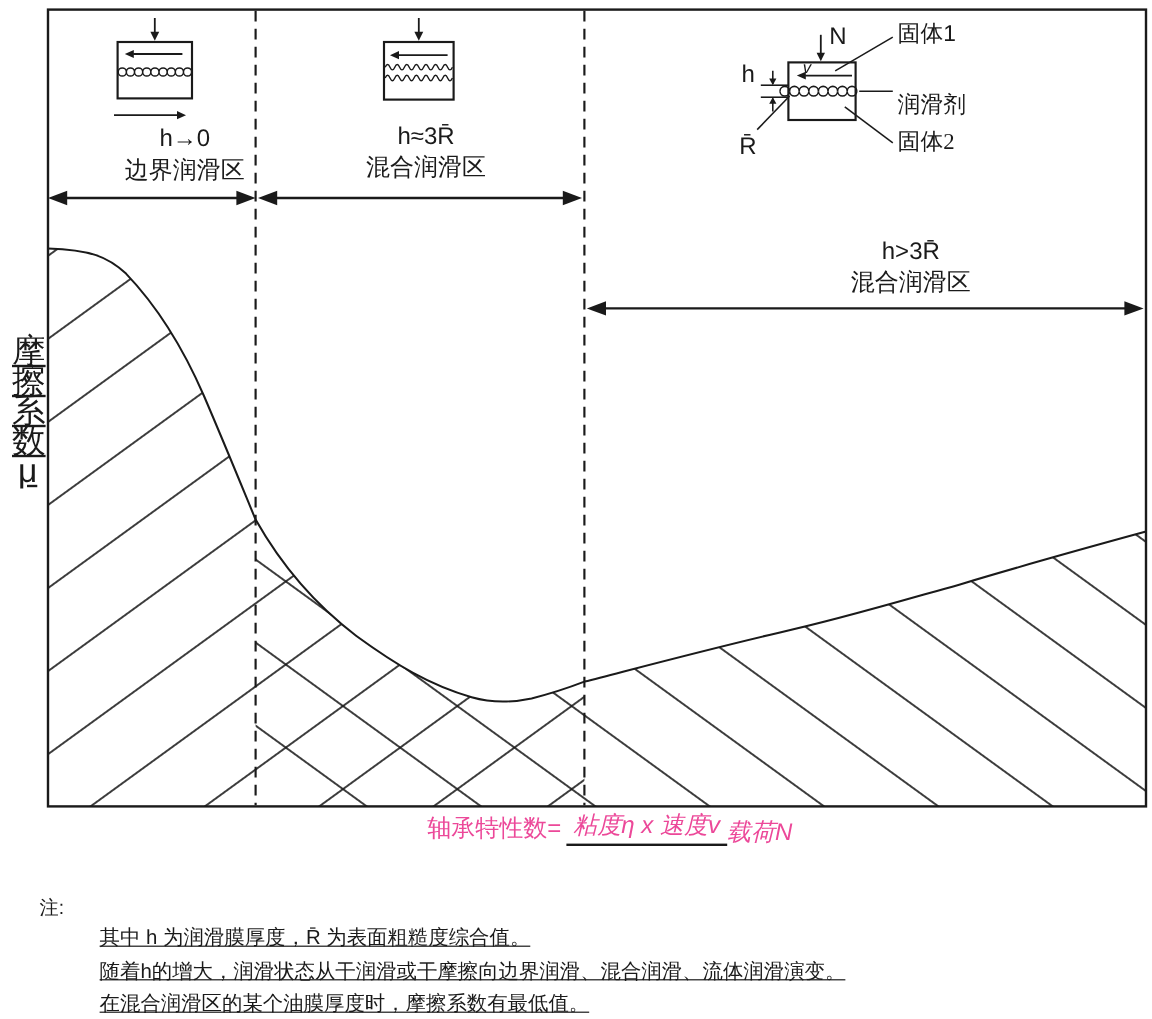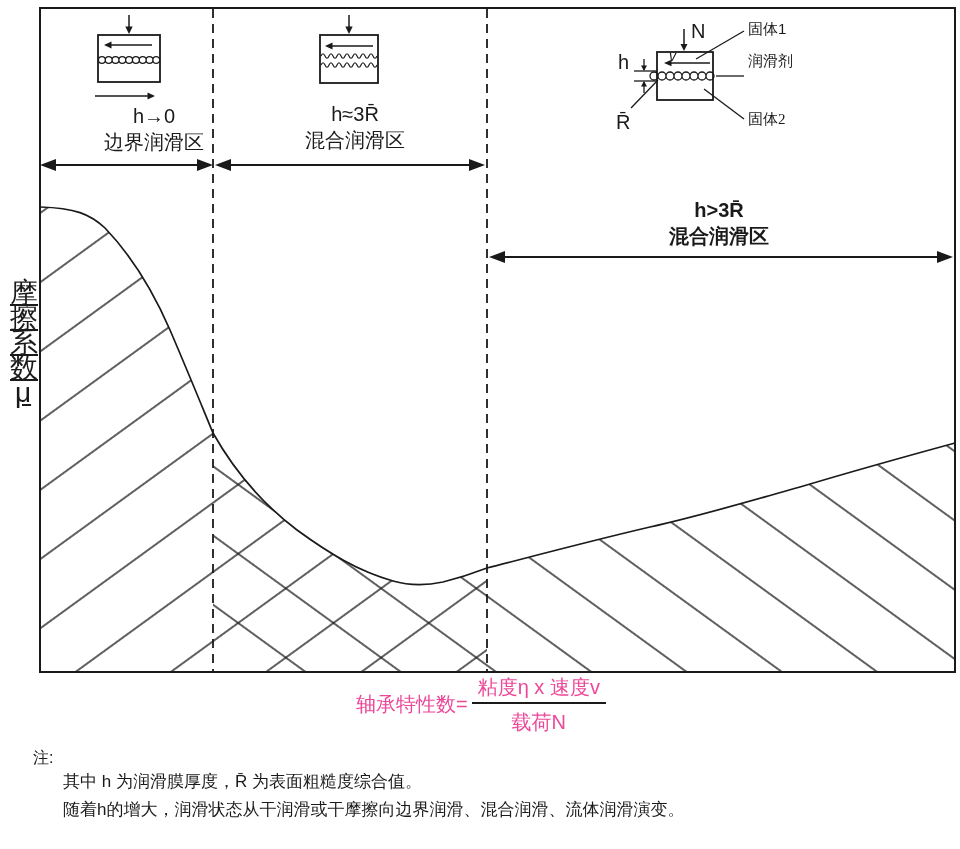--- a/index.html
+++ b/index.html
@@ -13,32 +13,32 @@
   .region-label{
     font-size:20px;line-height:26px;text-align:center;
     transform:translateX(-50%);
   }
   .ylabel{
     left:10px;top:280px;width:26px;font-size:28px;line-height:25px;
     text-align:center;word-break:break-all;white-space:normal;text-decoration:underline;
   }
   .callout{font-size:20px;line-height:24px;}
   .tiny{font-size:14px;line-height:16px;}
-  .mid{font-size:15px;line-height:22px;}
+  .mid{font-size:19px;line-height:22px;}
   .xaxis{
     position:absolute;left:356px;top:676px;display:flex;align-items:center;
     font-size:20px;color:#ec4899;
   }
   .xaxis .prefix{padding-bottom:2px;}
-  .frac{display:flex;flex-direction:column;align-items:center;margin-left:4px;}
+  .frac{display:flex;flex-direction:row;align-items:center;margin-left:4px;font-style:italic;}
   .frac .num{padding:0 6px 3px 6px;border-bottom:2px solid #1a1a1a;font-size:20px;line-height:23px;}
   .frac .den{padding-top:7px;font-size:20px;line-height:23px;}
   .notes{position:absolute;left:33px;top:748px;font-size:17px;color:#1a1a1a;}
   .notes .note-heading{font-size:16px;line-height:20px;}
-  .notes .note-line{margin-left:30px;line-height:27.5px;}
+  .notes .note-line{margin-left:50px;line-height:27.5px;text-decoration:underline;}
 </style>
 </head>
 <body>
 
 <div id="stage">
 
   <svg id="diagram-svg" width="960" height="750" viewBox="0 0 960 750">
     <defs>
       <pattern id="hatchFwd" width="9" height="56" patternUnits="userSpaceOnUse" patternTransform="rotate(-36)">
         <line x1="0" y1="28" x2="9" y2="28" stroke="#1a1a1a" stroke-width="1.4"></line>
@@ -136,42 +136,43 @@
   </svg>
 
   <div class="lbl region-label" style="left:120px;top:103px;margin-left:34px;">
     <div>h→0</div>
     <div>边界润滑区</div>
   </div>
   <div class="lbl region-label" style="left:355px;top:101px;">
     <div>h≈3R̄</div>
     <div>混合润滑区</div>
   </div>
-  <div class="lbl region-label" style="left:719px;top:197px;font-weight:bold;">
+  <div class="lbl region-label" style="left:759px;top:197px;">
     <div>h&gt;3R̄</div>
     <div>混合润滑区</div>
   </div>
 
   <div class="lbl ylabel">摩擦系数μ</div>
 
   <div class="lbl callout" style="left:691px;top:19px;">N</div>
   <div class="lbl tiny" style="left:669px;top:48px;font-style:italic;">v</div>
   <div class="lbl callout" style="left:618px;top:50px;">h</div>
   <div class="lbl callout" style="left:616px;top:110px;">R̄</div>
   <div class="lbl mid" style="left:748px;top:18px;">固体1</div>
-  <div class="lbl mid" style="left:748px;top:50px;">润滑剂</div>
+  <div class="lbl mid" style="left:748px;top:77px;">润滑剂</div>
   <div class="lbl mid" style="left:748px;top:108px;font-family:Liberation Serif, serif;">固体2</div>
 
   <div class="xaxis">
     <span class="prefix">轴承特性数=</span>
     <span class="frac">
       <span class="num">粘度η x 速度v</span>
       <span class="den">载荷N</span>
     </span>
   </div>
 
   <div class="notes">
     <div class="note-heading">注:</div>
     <div class="note-line">其中 h 为润滑膜厚度，R̄ 为表面粗糙度综合值。</div>
     <div class="note-line">随着h的增大，润滑状态从干润滑或干摩擦向边界润滑、混合润滑、流体润滑演变。</div>
+    <div class="note-line">在混合润滑区的某个油膜厚度时，摩擦系数有最低值。</div>
   </div>
 
 </div>
 
 </body></html>

